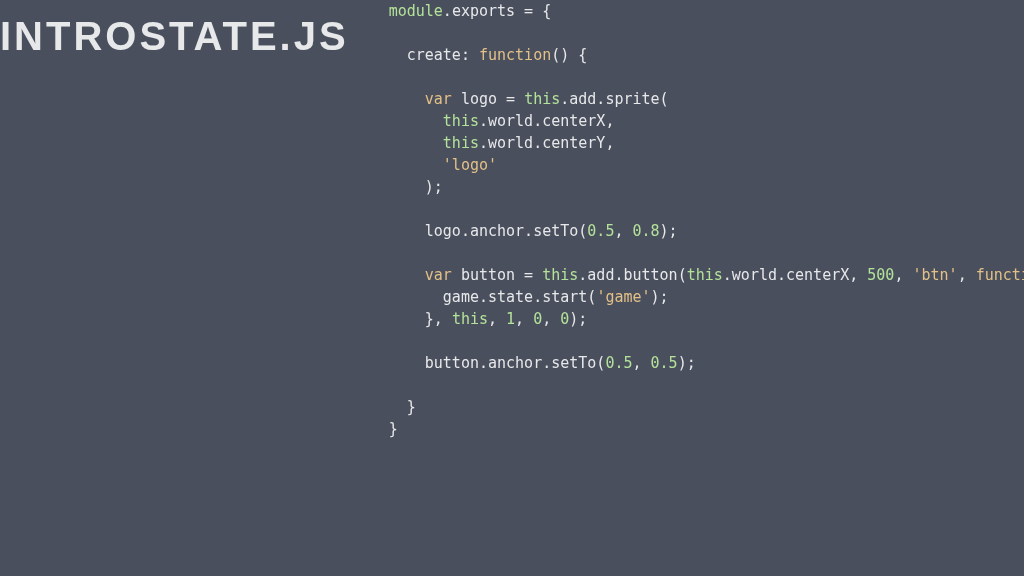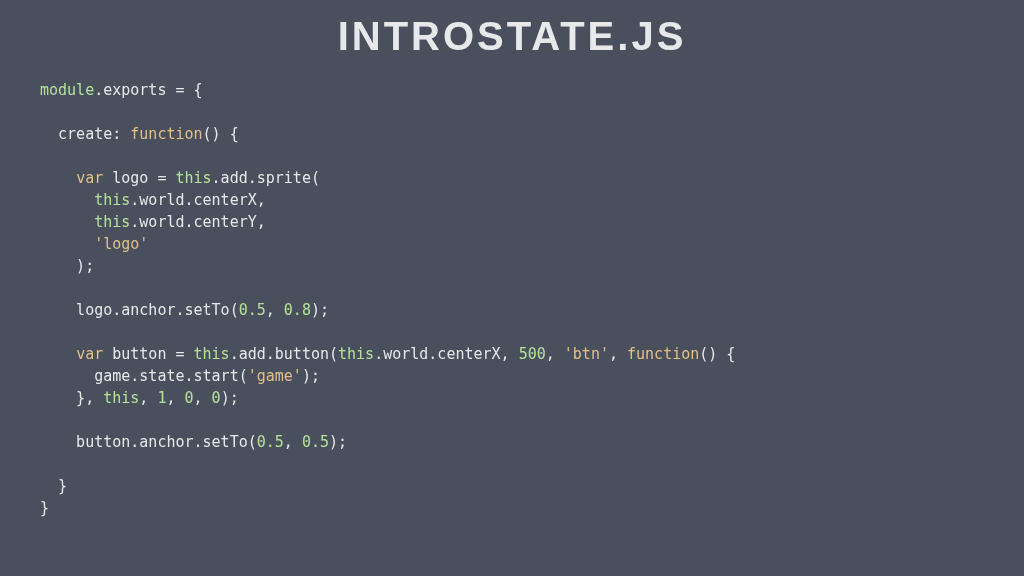--- a/index.html
+++ b/index.html
@@ -9,21 +9,21 @@
     height: 576px;
     background: #494f5c;
     overflow: hidden;
     font-family: "Helvetica Neue", Arial, sans-serif;
   }
   .slide {
     width: 1024px;
     height: 576px;
     box-sizing: border-box;
     display: flex;
-    flex-direction: column;
+    flex-direction: row;
   }
   .title {
     text-align: center;
     font-size: 40px;
     font-weight: 800;
     letter-spacing: 3px;
     color: #e7e8ea;
     margin-top: 14px;
     margin-bottom: 20px;
     font-family: Impact, "Arial Black", sans-serif;

